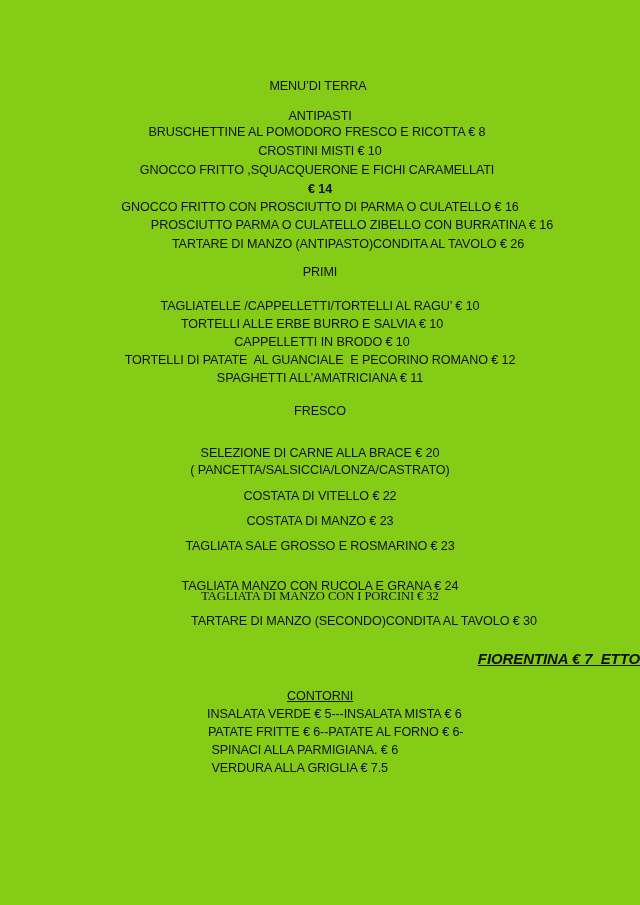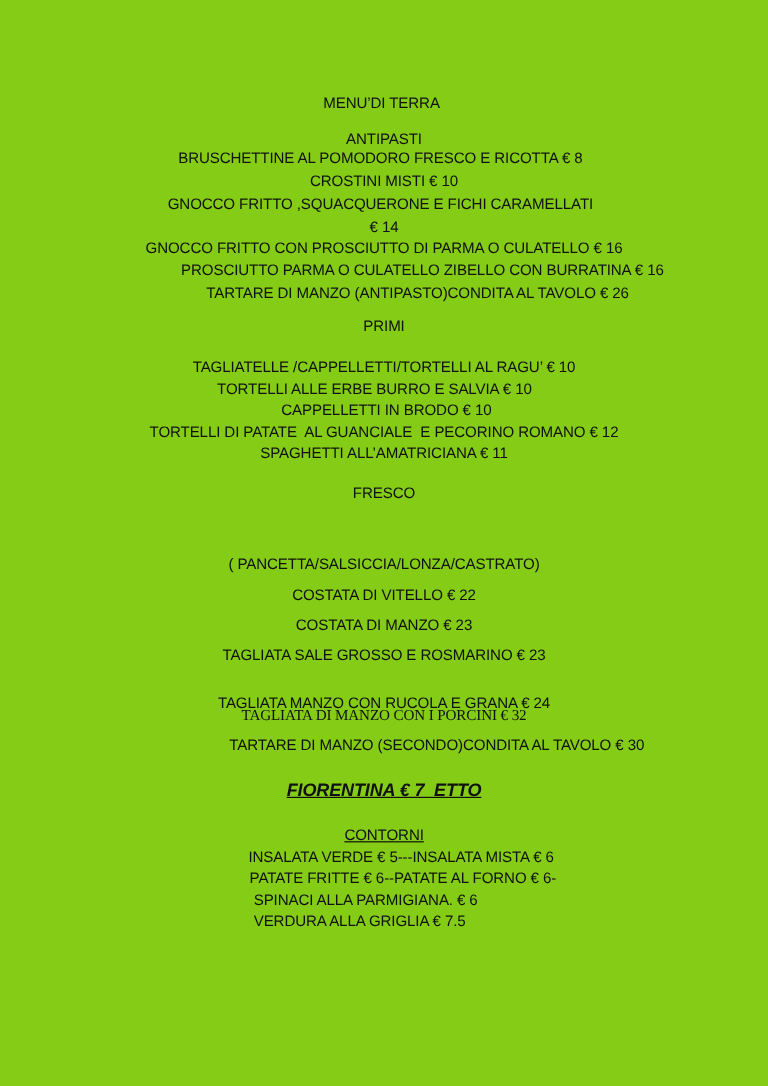--- a/index.html
+++ b/index.html
@@ -34,47 +34,49 @@
     .left {
       text-align: left;
       width: auto;
     }
     .fiorentina {
       font-size: 15px;
       font-weight: bold;
       font-style: italic;
       text-decoration: underline;
       line-height: 18px;
+      text-align: right;
     }
     .underline { text-decoration: underline; }
   </style>
 </head>
 <body>
 
 <div class="page">
 
   <div class="line" style="top:78px; left:-2px;">MENU’DI TERRA</div>
 
   <div class="line" style="top:108px; left:0px;">ANTIPASTI</div>
   <div class="line" style="top:124px; left:-3px;">BRUSCHETTINE AL POMODORO FRESCO E RICOTTA € 8</div>
   <div class="line" style="top:143px; left:0px;">CROSTINI MISTI € 10</div>
   <div class="line" style="top:162px; left:-3px;">GNOCCO FRITTO ,SQUACQUERONE E FICHI CARAMELLATI</div>
-  <div class="line" style="top:181px; left:0px;">€ 14</div>
+  <div class="line" style="top:181px; left:0px;font-weight:bold;">€ 14</div>
   <div class="line" style="top:199px; left:0px;">GNOCCO FRITTO CON PROSCIUTTO DI PARMA O CULATELLO € 16</div>
   <div class="line" style="top:217px; left:0px;padding-left:32px;">PROSCIUTTO PARMA O CULATELLO ZIBELLO CON BURRATINA € 16</div>
   <div class="line" style="top:236px; left:0px;padding-left:28px;">TARTARE DI MANZO (ANTIPASTO)CONDITA AL TAVOLO € 26</div>
 
   <div class="line" style="top:264px; left:0px;">PRIMI</div>
   <div class="line" style="top:298px; left:0px;text-align:center;">TAGLIATELLE /CAPPELLETTI/TORTELLI AL RAGU’ € 10</div>
   <div class="line" style="top:316px; left:-8px;">TORTELLI ALLE ERBE BURRO E SALVIA € 10</div>
   <div class="line" style="top:334px; left:2px;">CAPPELLETTI IN BRODO € 10</div>
   <div class="line" style="top:352px; left:0px;">TORTELLI DI PATATE  AL GUANCIALE  E PECORINO ROMANO € 12</div>
   <div class="line" style="top:370px; left:0px;">SPAGHETTI ALL’AMATRICIANA € 11</div>
 
   <div class="line" style="top:403px; left:0px;">FRESCO</div>
+  <div class="line" style="top:445px; left:0px;">SELEZIONE DI CARNE ALLA BRACE € 20</div>
   <div class="line" style="top:462px; left:0px;">( PANCETTA/SALSICCIA/LONZA/CASTRATO)</div>
   <div class="line" style="top:488px; left:0px;">COSTATA DI VITELLO € 22</div>
   <div class="line" style="top:513px; left:0px;">COSTATA DI MANZO € 23</div>
   <div class="line" style="top:538px; left:0px;">TAGLIATA SALE GROSSO E ROSMARINO € 23</div>
   <div class="line" style="top:563px; left:0px;margin-top:15px;">TAGLIATA MANZO CON RUCOLA E GRANA € 24</div>
   <div class="line" style="top:588px; left:0px;font-family:Liberation Serif, serif;">TAGLIATA DI MANZO CON I PORCINI € 32</div>
   <div class="line" style="top:613px; left:0px;padding-left:44px;">TARTARE DI MANZO (SECONDO)CONDITA AL TAVOLO € 30</div>
 
   <div class="line fiorentina" style="top:650px; left:0px;">FIORENTINA € 7  ETTO</div>
 

